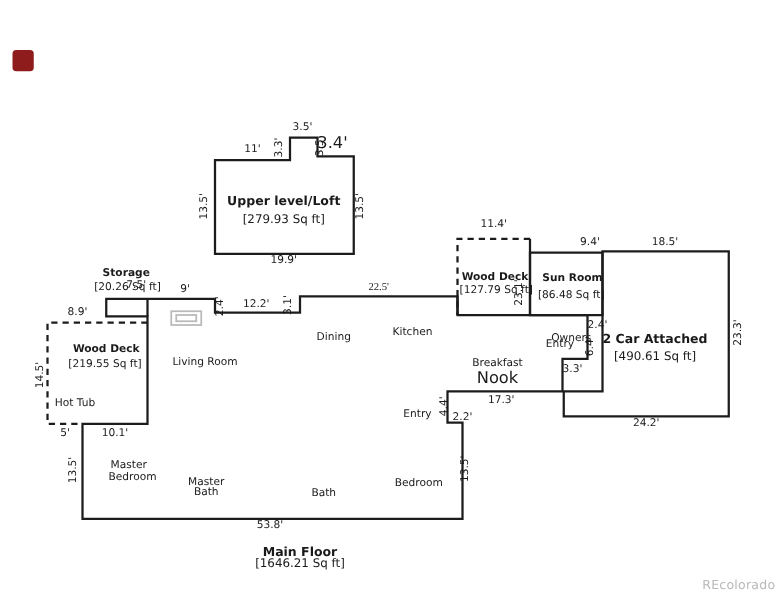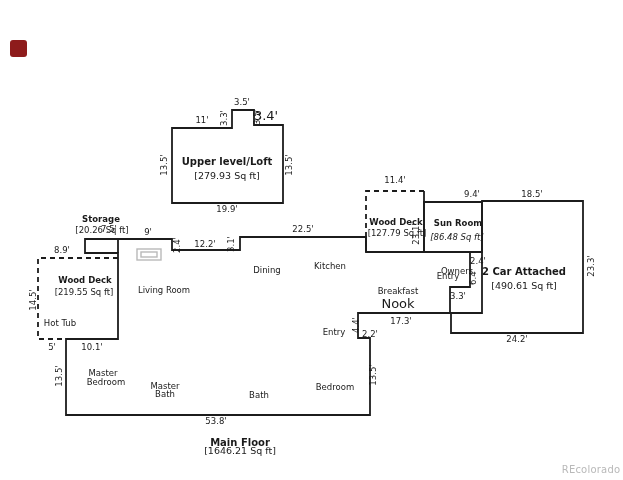--- a/index.html
+++ b/index.html
@@ -71,29 +71,29 @@
       <div class="lbl" style="left: 227px; top: 176px; font-size: 9.5px;">[279.93 Sq ft]</div>
       <div class="lbl" style="left: 227px; top: 209px; font-size: 8.5px;">19.9'</div>
       <div class="lbl" style="left: 101px; top: 219px; font-size: 8.5px; font-weight: bold;">Storage</div>
       <div class="lbl" style="left: 102px; top: 230px; font-size: 8.5px;">[20.26 Sq ft]</div>
       <div class="lbl" style="left: 109px; top: 229px; font-size: 8.5px;">7.5'</div>
       <div class="lbl" style="left: 148px; top: 232px; font-size: 8.5px;">9'</div>
       <div class="lbl" style="left: 62px; top: 250px; font-size: 8.5px;">8.9'</div>
       <div class="lbl rot" style="left: 177px; top: 245px; font-size: 8.5px;">2.4'</div>
       <div class="lbl" style="left: 205px; top: 244px; font-size: 8.5px;">12.2'</div>
       <div class="lbl rot" style="left: 231px; top: 244px; font-size: 8.5px;">3.1'</div>
-      <div class="lbl" style="left: 303px; top: 229px; font-size: 8.5px;">22.5'</div>
+      <div class="lbl" style="left: 303px; top: 229px; font-size: 8.5px; font-family: Liberation Serif, serif;">22.5'</div>
       <div class="lbl" style="left: 395px; top: 180px; font-size: 8.5px;">11.4'</div>
       <div class="lbl" style="left: 452px; top: 194px; font-size: 8.5px; margin-left: 20px;">9.4'</div>
       <div class="lbl" style="left: 532px; top: 194px; font-size: 8.5px;">18.5'</div>
       <div class="lbl" style="left: 396px; top: 222px; font-size: 8.5px; font-weight: bold;">Wood Deck</div>
       <div class="lbl" style="left: 397px; top: 233px; font-size: 8.5px;">[127.79 Sq ft]</div>
       <div class="lbl rot" style="left: 416px; top: 234px; font-size: 8.5px;">23.1'</div>
       <div class="lbl" style="left: 458px; top: 223px; font-size: 8.5px; font-weight: bold;">Sun Room</div>
-      <div class="lbl" style="left: 457px; top: 237px; font-size: 8.5px; font-style: italic;">[86.48 Sq ft]</div>
+      <div class="lbl" style="left: 457px; top: 237px; font-size: 8.5px;">[86.48 Sq ft]</div>
       <div class="lbl rot" style="left: 591px; top: 266px; font-size: 8.5px;">23.3'</div>
       <div class="lbl" style="left: 524px; top: 272px; font-size: 10px; font-weight: bold;">2 Car Attached</div>
       <div class="lbl" style="left: 524px; top: 286px; font-size: 9.5px;">[490.61 Sq ft]</div>
       <div class="lbl" style="left: 517px; top: 339px; font-size: 8.5px;">24.2'</div>
       <div class="lbl" style="left: 478px; top: 261px; font-size: 8.5px;">2.4'</div>
       <div class="lbl rot" style="left: 473px; top: 277px; font-size: 8.5px;">6.4'</div>
       <div class="lbl" style="left: 457px; top: 271px; font-size: 8.5px;">Owners</div>
       <div class="lbl" style="left: 448px; top: 276px; font-size: 8.5px;">Entry</div>
       <div class="lbl" style="left: 458px; top: 296px; font-size: 8.5px;">3.3'</div>
       <div class="lbl" style="left: 164px; top: 290px; font-size: 8.5px;">Living Room</div>

